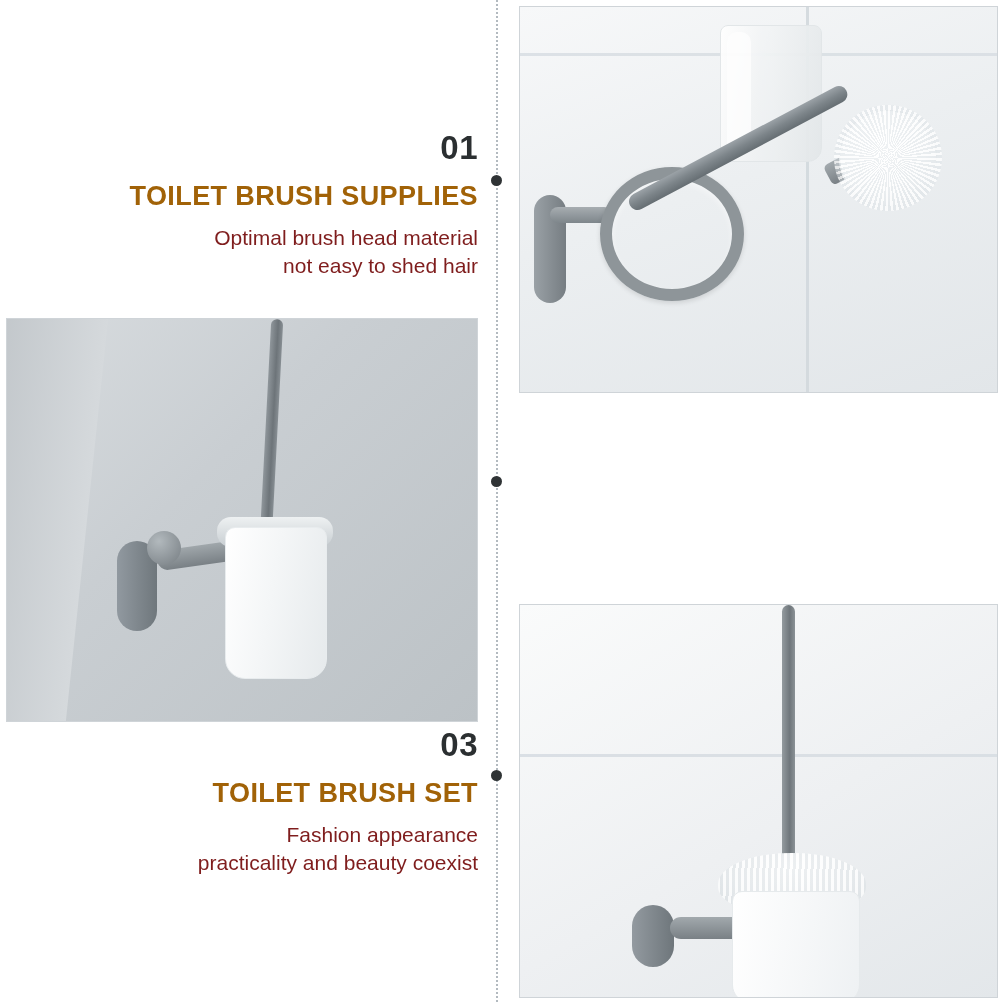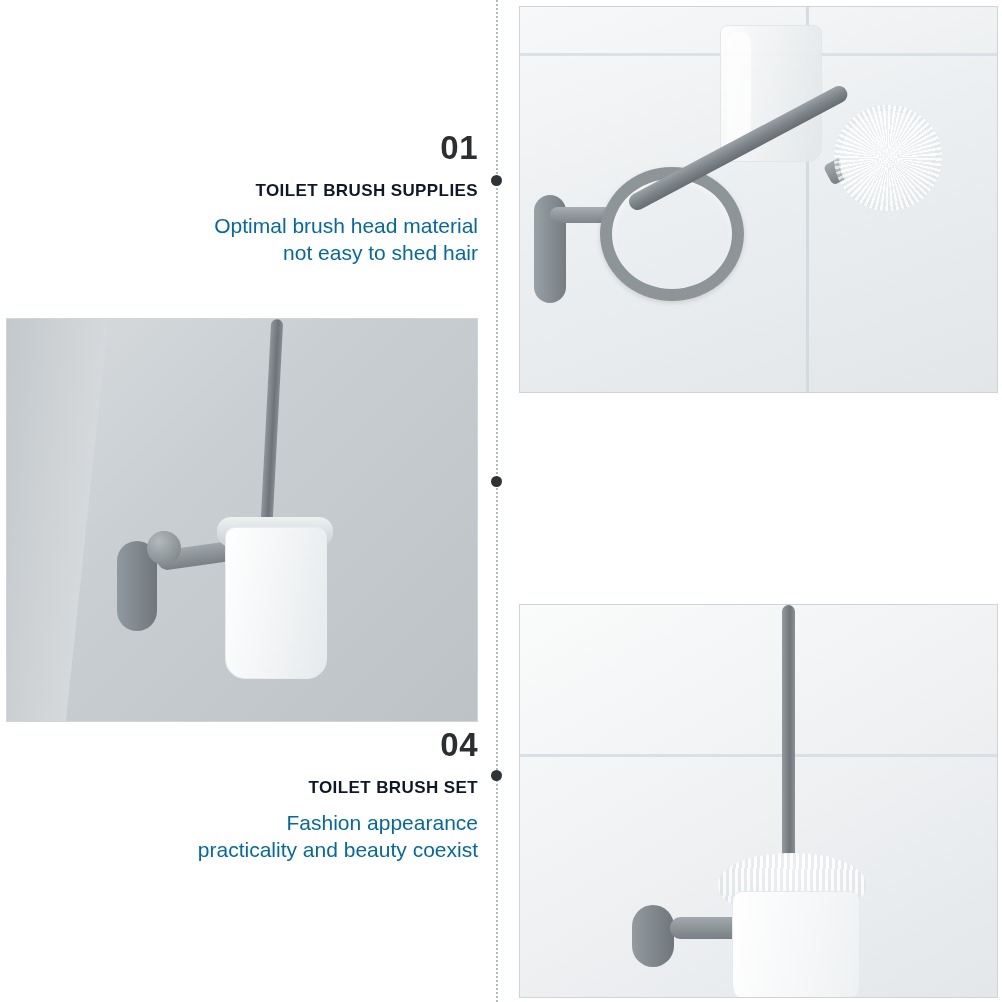--- a/index.html
+++ b/index.html
@@ -220,30 +220,30 @@
 
   .num {
     font-size: 33px;
     font-weight: 700;
     color: #2b2f31;
     letter-spacing: .5px;
     line-height: 1.1;
     margin-bottom: 14px;
   }
   .headline {
-    font-size: 17px;
+    font-size: 27px;
     font-weight: 700;
-    color: #0f172a;
+    color: #a16207;
     letter-spacing: .4px;
     line-height: 1.25;
     margin-bottom: 10px;
   }
   .body {
     font-size: 21px;
-    color: #0369a1;
+    color: #7f1d1d;
     line-height: 1.32;
     font-weight: 400;
     text-align: right;
   }
   .body span { display: block; }
 </style>
 </head>
 <body>
 
 <div class="canvas">
@@ -291,21 +291,21 @@
     <div class="num">01</div>
     <div class="headline">TOILET BRUSH SUPPLIES</div>
     <div class="body">
       <span>Optimal brush head material</span>
       <span>not easy to shed hair</span>
     </div>
   </div>
 
 
   <div class="block b3">
-    <div class="num">04</div>
+    <div class="num">03</div>
     <div class="headline">TOILET BRUSH SET</div>
     <div class="body">
       <span>Fashion appearance</span>
       <span>practicality and beauty coexist</span>
     </div>
   </div>
 
 </div>
 
 </body></html>

